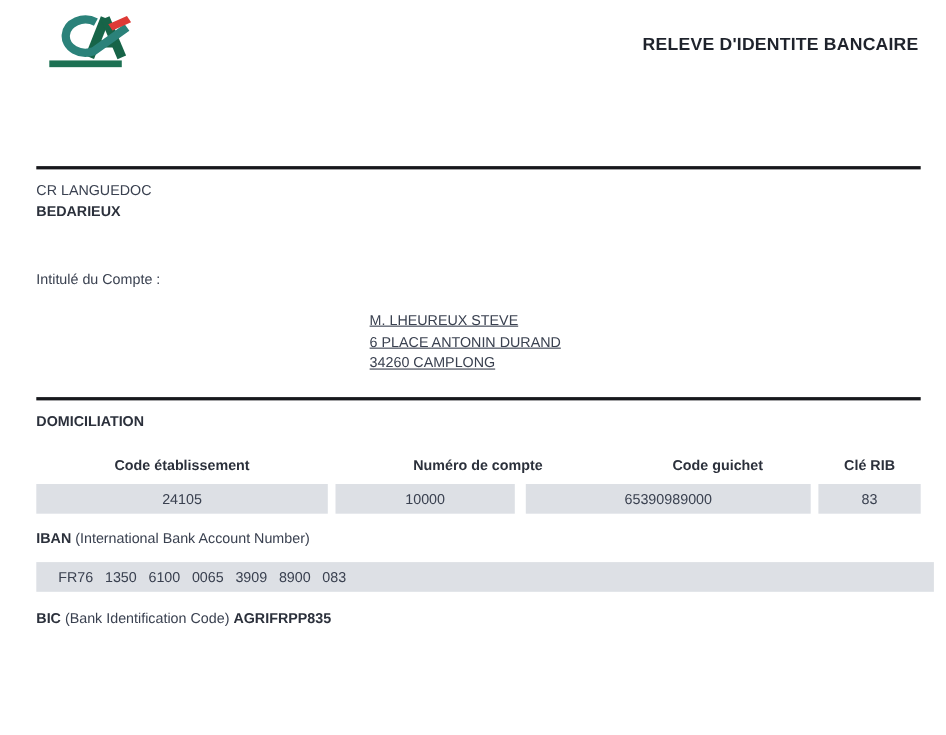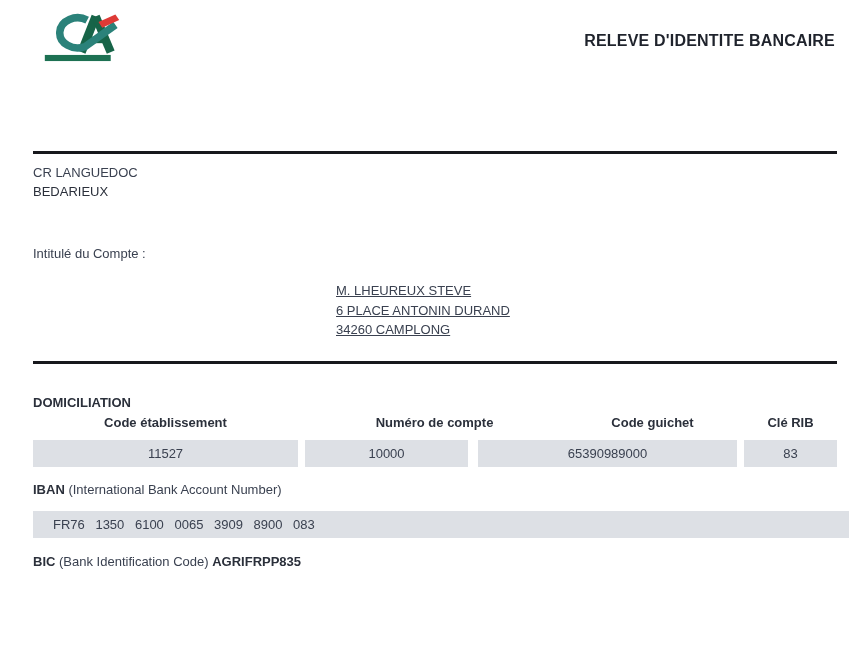--- a/index.html
+++ b/index.html
@@ -19,26 +19,26 @@
     font-weight: 700; font-size: 16px; letter-spacing: 0.2px;
     color: #1f232c;
   }
   .rule {
     position: absolute; left: 33px; width: 804px; height: 3px;
     background: #17181c;
   }
   .rule-1 { top: 151px; }
   .rule-2 { top: 361px; }
   .bank-block { position: absolute; left: 33px; top: 163px; line-height: 19px; }
-  .bank-branch { font-weight: 400; color: #2b303b; }
+  .bank-branch { font-weight: 700; color: #2b303b; }
   .account-label { position: absolute; left: 33px; top: 246px; }
   .address-block { position: absolute; left: 336px; top: 281px; line-height: 19.5px; text-decoration: underline; }
   .section-heading {
     position: absolute; left: 33px; top: 375px;
-    font-weight: 700; color: #2b303b; margin-top: 20px;
+    font-weight: 700; color: #2b303b;
   }
   .rib-table { position: absolute; left: 33px; top: 414px; width: 804px; }
   .rib-row { display: flex; }
   .rib-col-1 { width: 265px; margin-right: 7px; }
   .rib-col-2 { width: 163px; margin-right: 10px; }
   .rib-col-3 { width: 259px; margin-right: 7px; }
   .rib-col-4 { width: 93px; }
   .rib-header {
     font-weight: 700; color: #2b303b; text-align: center;
     height: 26px; line-height: 18px;
@@ -97,21 +97,21 @@
   <div class="section-heading">DOMICILIATION</div>
 
   <div class="rib-table">
     <div class="rib-row">
       <div class="rib-header rib-col-1">Code établissement</div>
       <div class="rib-header rib-col-3">Numéro de compte</div>
       <div class="rib-header rib-col-2">Code guichet</div>
       <div class="rib-header rib-col-4">Clé RIB</div>
     </div>
     <div class="rib-row">
-      <div class="rib-cell rib-col-1">11527</div>
+      <div class="rib-cell rib-col-1">24105</div>
       <div class="rib-cell rib-col-2">10000</div>
       <div class="rib-cell rib-col-3">65390989000</div>
       <div class="rib-cell rib-col-4">83</div>
     </div>
   </div>
 
   <div class="iban-label">
     <span class="b">IBAN</span><span> (International Bank Account Number)</span>
   </div>
   <div class="iban-bar">FR76 1350 6100 0065 3909 8900 083</div>

